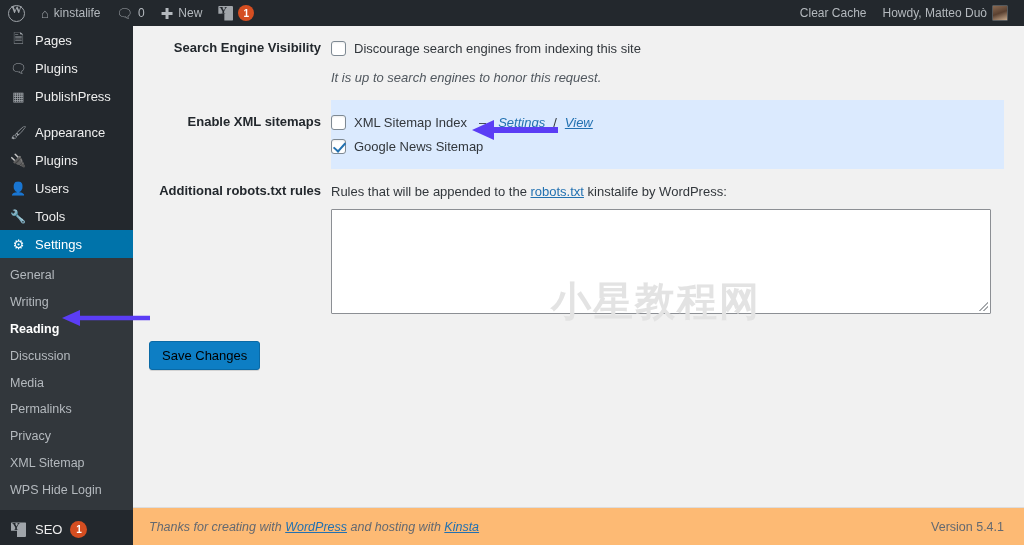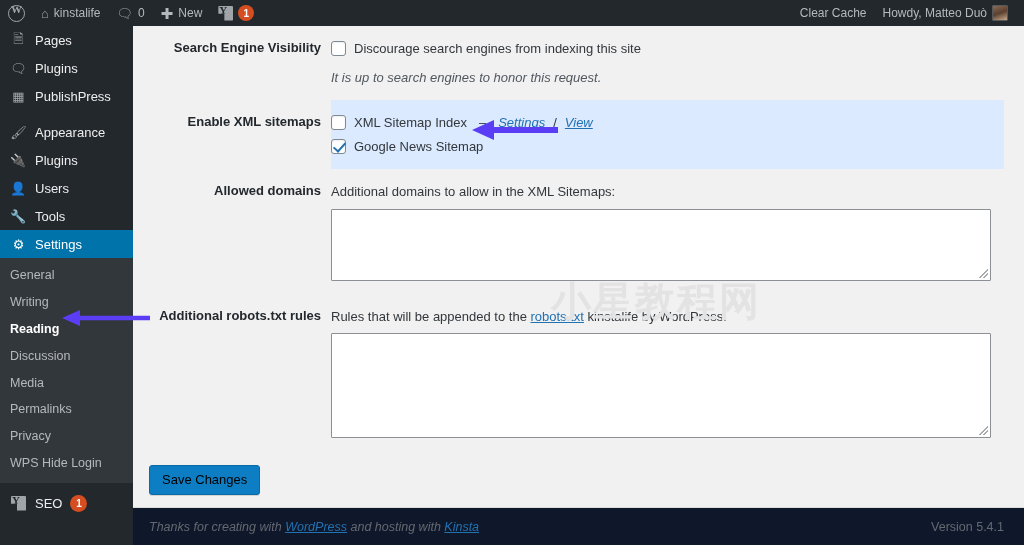--- a/index.html
+++ b/index.html
@@ -199,21 +199,21 @@
 
   
   #wpfooter {
     position: absolute; left: 133px; bottom: 0;
     width: 891px; height: 38px;
     border-top: 1px solid #dcdcde;
     display: flex; align-items: center;
     padding: 0 20px 0 16px;
     font-size: 12.5px; color: #646970;
     font-style: italic;
-    background: #0f172a;
+    background: #fdba74;
   }
   #wpfooter .right { margin-left: auto; font-style: normal; }
   #wpfooter .lnk { font-style: italic; }
 
   
   #watermark {
     position: absolute; left: 418px; top: 248px;
     font-size: 40px; font-weight: 700; color: #e3e3e3;
     letter-spacing: 2px; pointer-events: none;
     font-family: "DejaVu Sans", sans-serif;
@@ -298,20 +298,21 @@
   </div>
 
   <div class="submenu">
     <div class="sub-item">General</div>
     <div class="sub-item">Writing</div>
     <div class="sub-item current">Reading</div>
     <div class="sub-item">Discussion</div>
     <div class="sub-item">Media</div>
     <div class="sub-item">Permalinks</div>
     <div class="sub-item">Privacy</div>
+    <div class="sub-item">XML Sitemap</div>
     <div class="sub-item">WPS Hide Login</div>
   </div>
 
   <div class="menu-bottom">
     <div class="menu-item">
       <span class="mic">
           <span class="yoast-ic"></span>
         </span>
       <span class="mlabel">SEO</span>
       <span class="sidebar-badge">1</span>
@@ -352,27 +353,20 @@
               <span class="sep-slash">/</span>
               <span class="lnk-ital">View</span>
             </div>
             <div class="cb-row">
               <span class="wpcb checked"></span>
               <span class="cb-label">Google News Sitemap</span>
             </div>
           </td>
         </tr>
 
-        <tr>
-          <th>Allowed domains</th>
-          <td>
-            <div class="td-intro">Additional domains to allow in the XML Sitemaps:</div>
-            <div class="wp-textarea ta-sm"></div>
-          </td>
-        </tr>
 
         <tr>
           <th>Additional robots.txt rules</th>
           <td>
             <div class="td-intro">
               <span>Rules that will be appended to the</span>
               <span class="lnk">robots.txt</span>
               <span>kinstalife by WordPress:</span>
             </div>
             <div class="wp-textarea ta-lg"></div>

